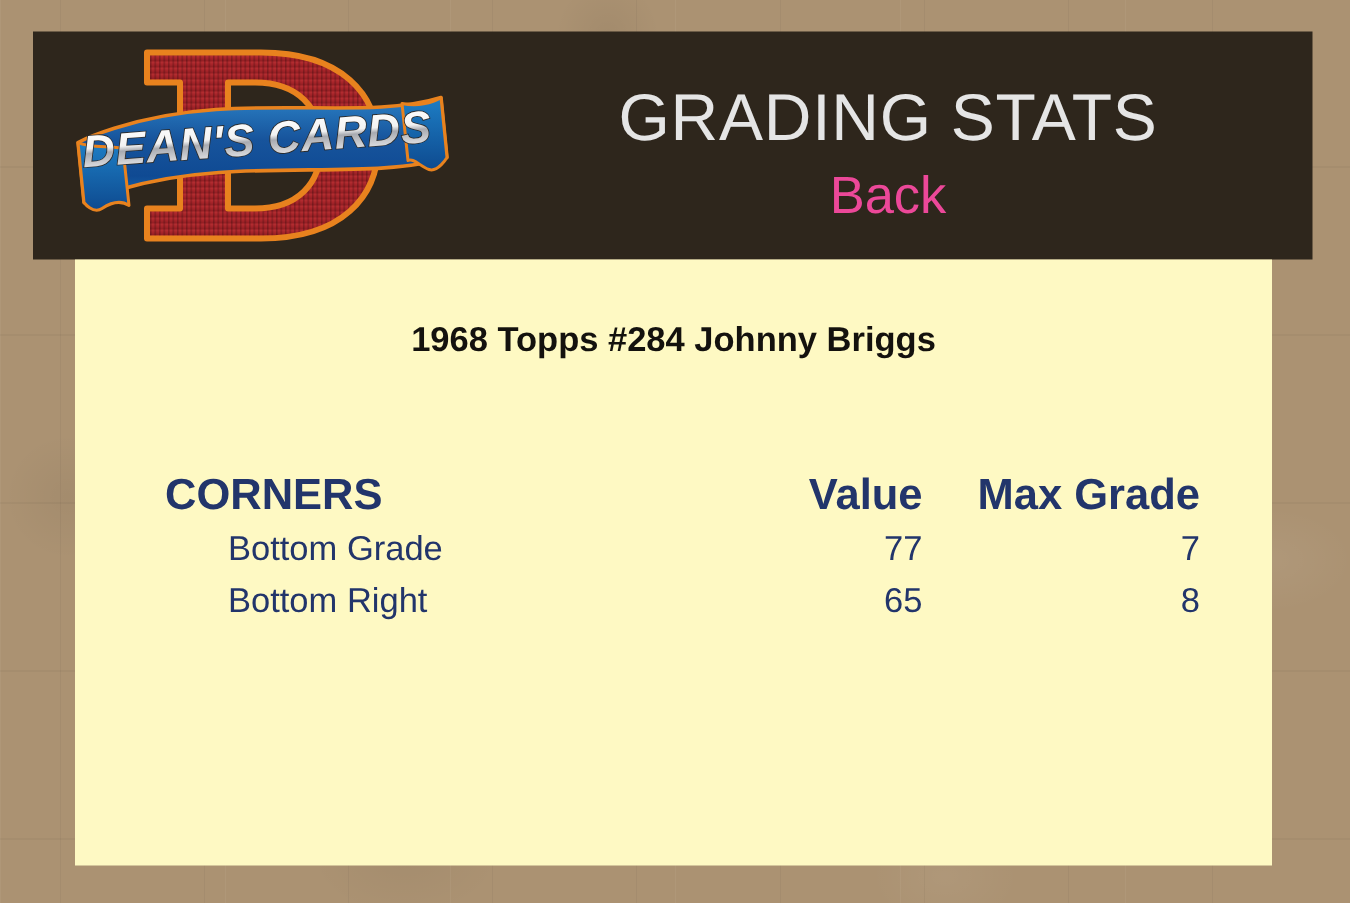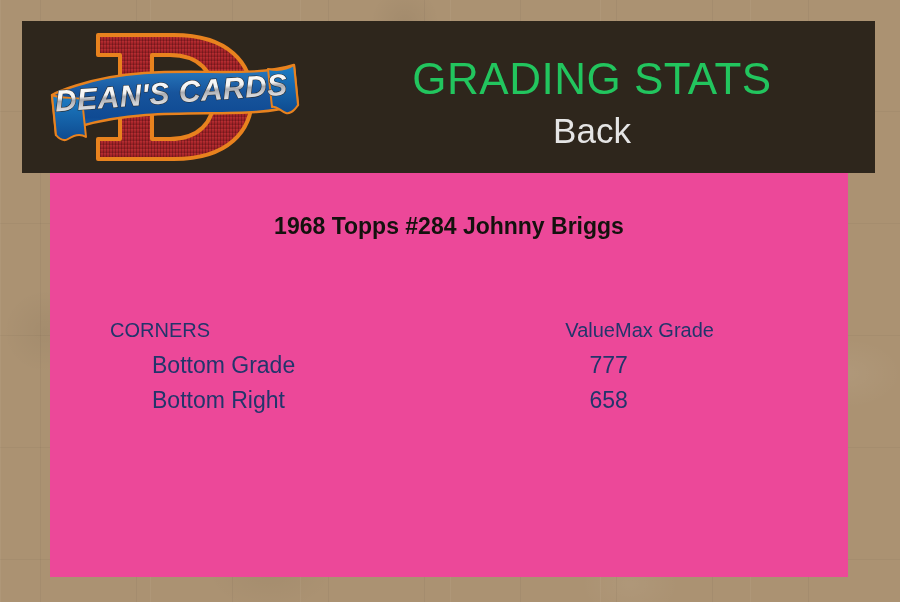--- a/index.html
+++ b/index.html
@@ -60,46 +60,46 @@
     height: 152px;
   }
 
   
   #header-title {
     position: absolute;
     left: 300px;
     top: 36px;
     width: 540px;
     text-align: center;
-    color: #22c55e;
+    color: #e5e5e5;
     font-size: 44px;
     letter-spacing: 0.5px;
     line-height: 1;
     white-space: nowrap;
   }
   #header-subtitle {
     position: absolute;
     left: 300px;
     top: 92px;
     width: 540px;
     text-align: center;
-    color: #e5e5e5;
+    color: #ec4899;
     font-size: 35px;
     line-height: 1;
     white-space: nowrap;
   }
 
   
   #content-panel {
     position: absolute;
     left: 50px;
     top: 173px;
     width: 798px;
     height: 404px;
-    background: #ec4899;
+    background: #fef9c3;
   }
 
   #card-title {
     position: absolute;
     left: 0;
     top: 40px;
     width: 100%;
     text-align: center;
     font-size: 23px;
     font-weight: bold;
@@ -128,26 +128,26 @@
   }
   #stats-table th, #stats-table td {
     padding: 0;
     line-height: 35px;
     height: 35px;
     font-size: 23px;
     vertical-align: middle;
   }
   .col-label  { width: 400px; text-align: left;   padding-left: 102px !important; box-sizing: border-box; }
   .col-value  { width: 165px; text-align: right; }
-  .col-max    { width: 185px; text-align: left; margin-top: 28px; }
+  .col-max    { width: 185px; text-align: right; margin-top: 28px; }
   .col-pad    { width: 48px; }
 
   #stats-table thead th {
-    font-weight: normal;
-    font-size: 20px;
+    font-weight: bold;
+    font-size: 29px;
   }
   #stats-table thead th.col-label {
     padding-left: 60px !important;
   }
   #stats-table tbody td {
     font-weight: normal;
   }
 </style>
 </head>
 <body>

